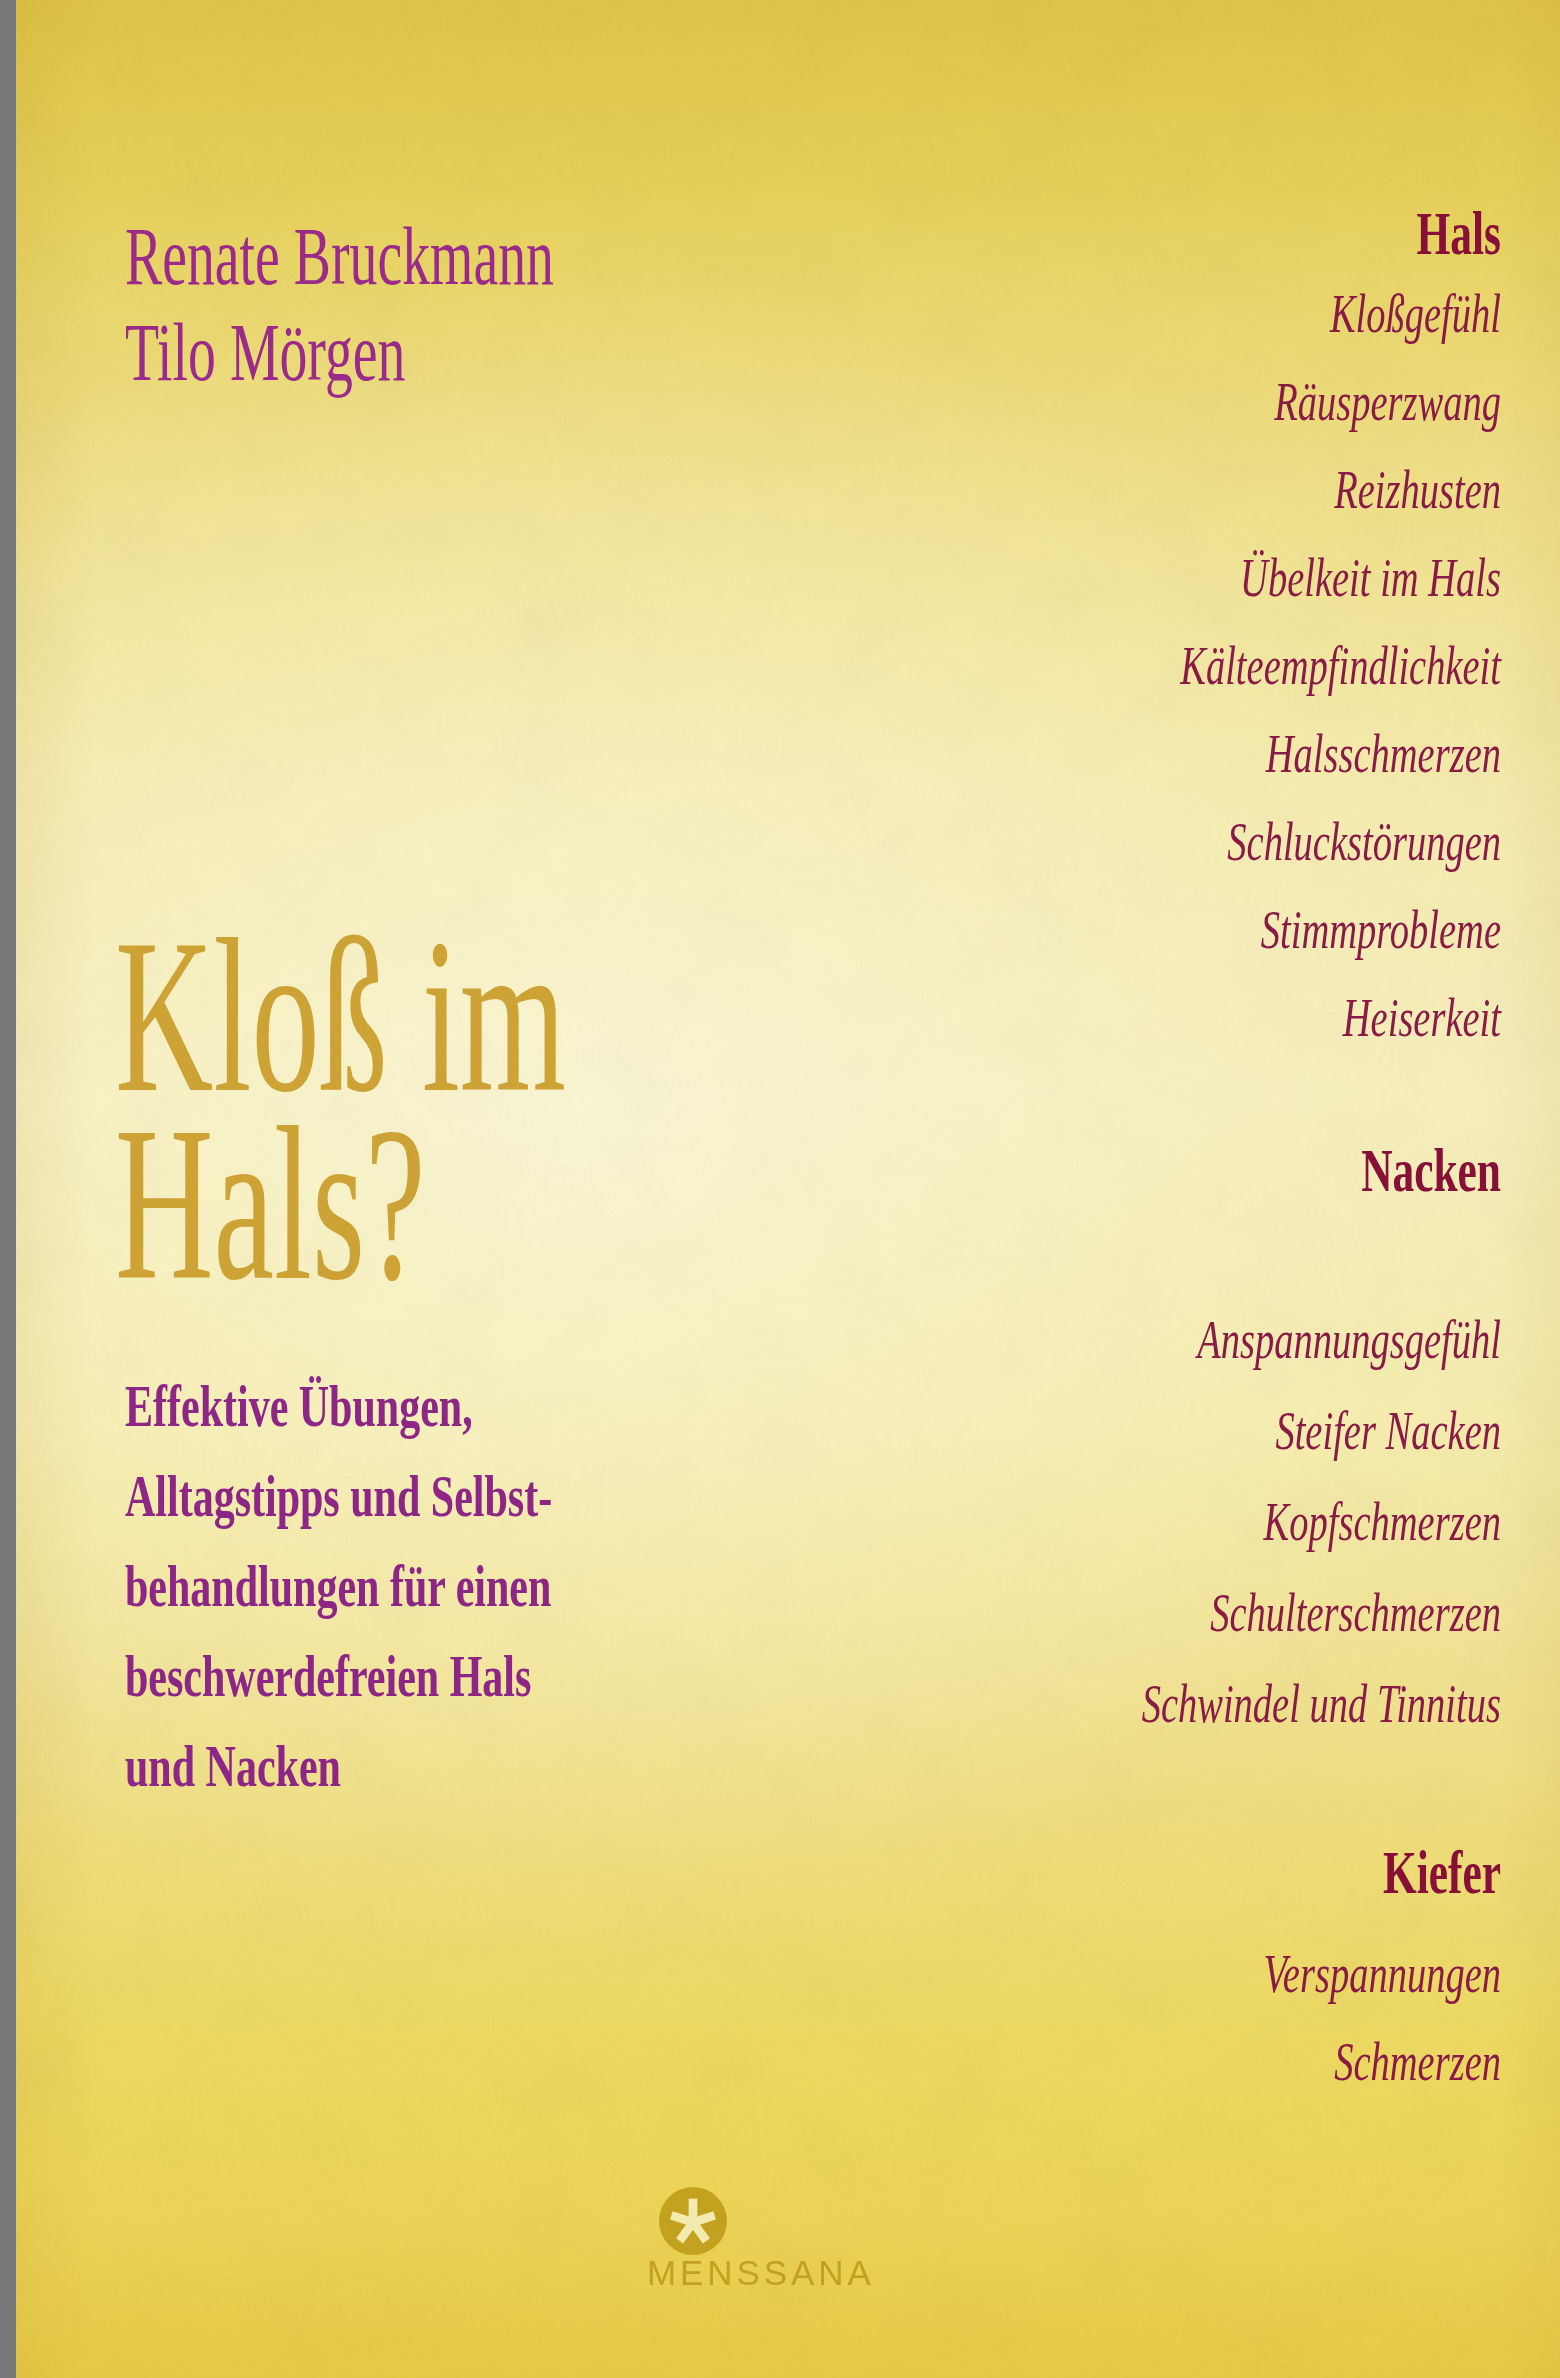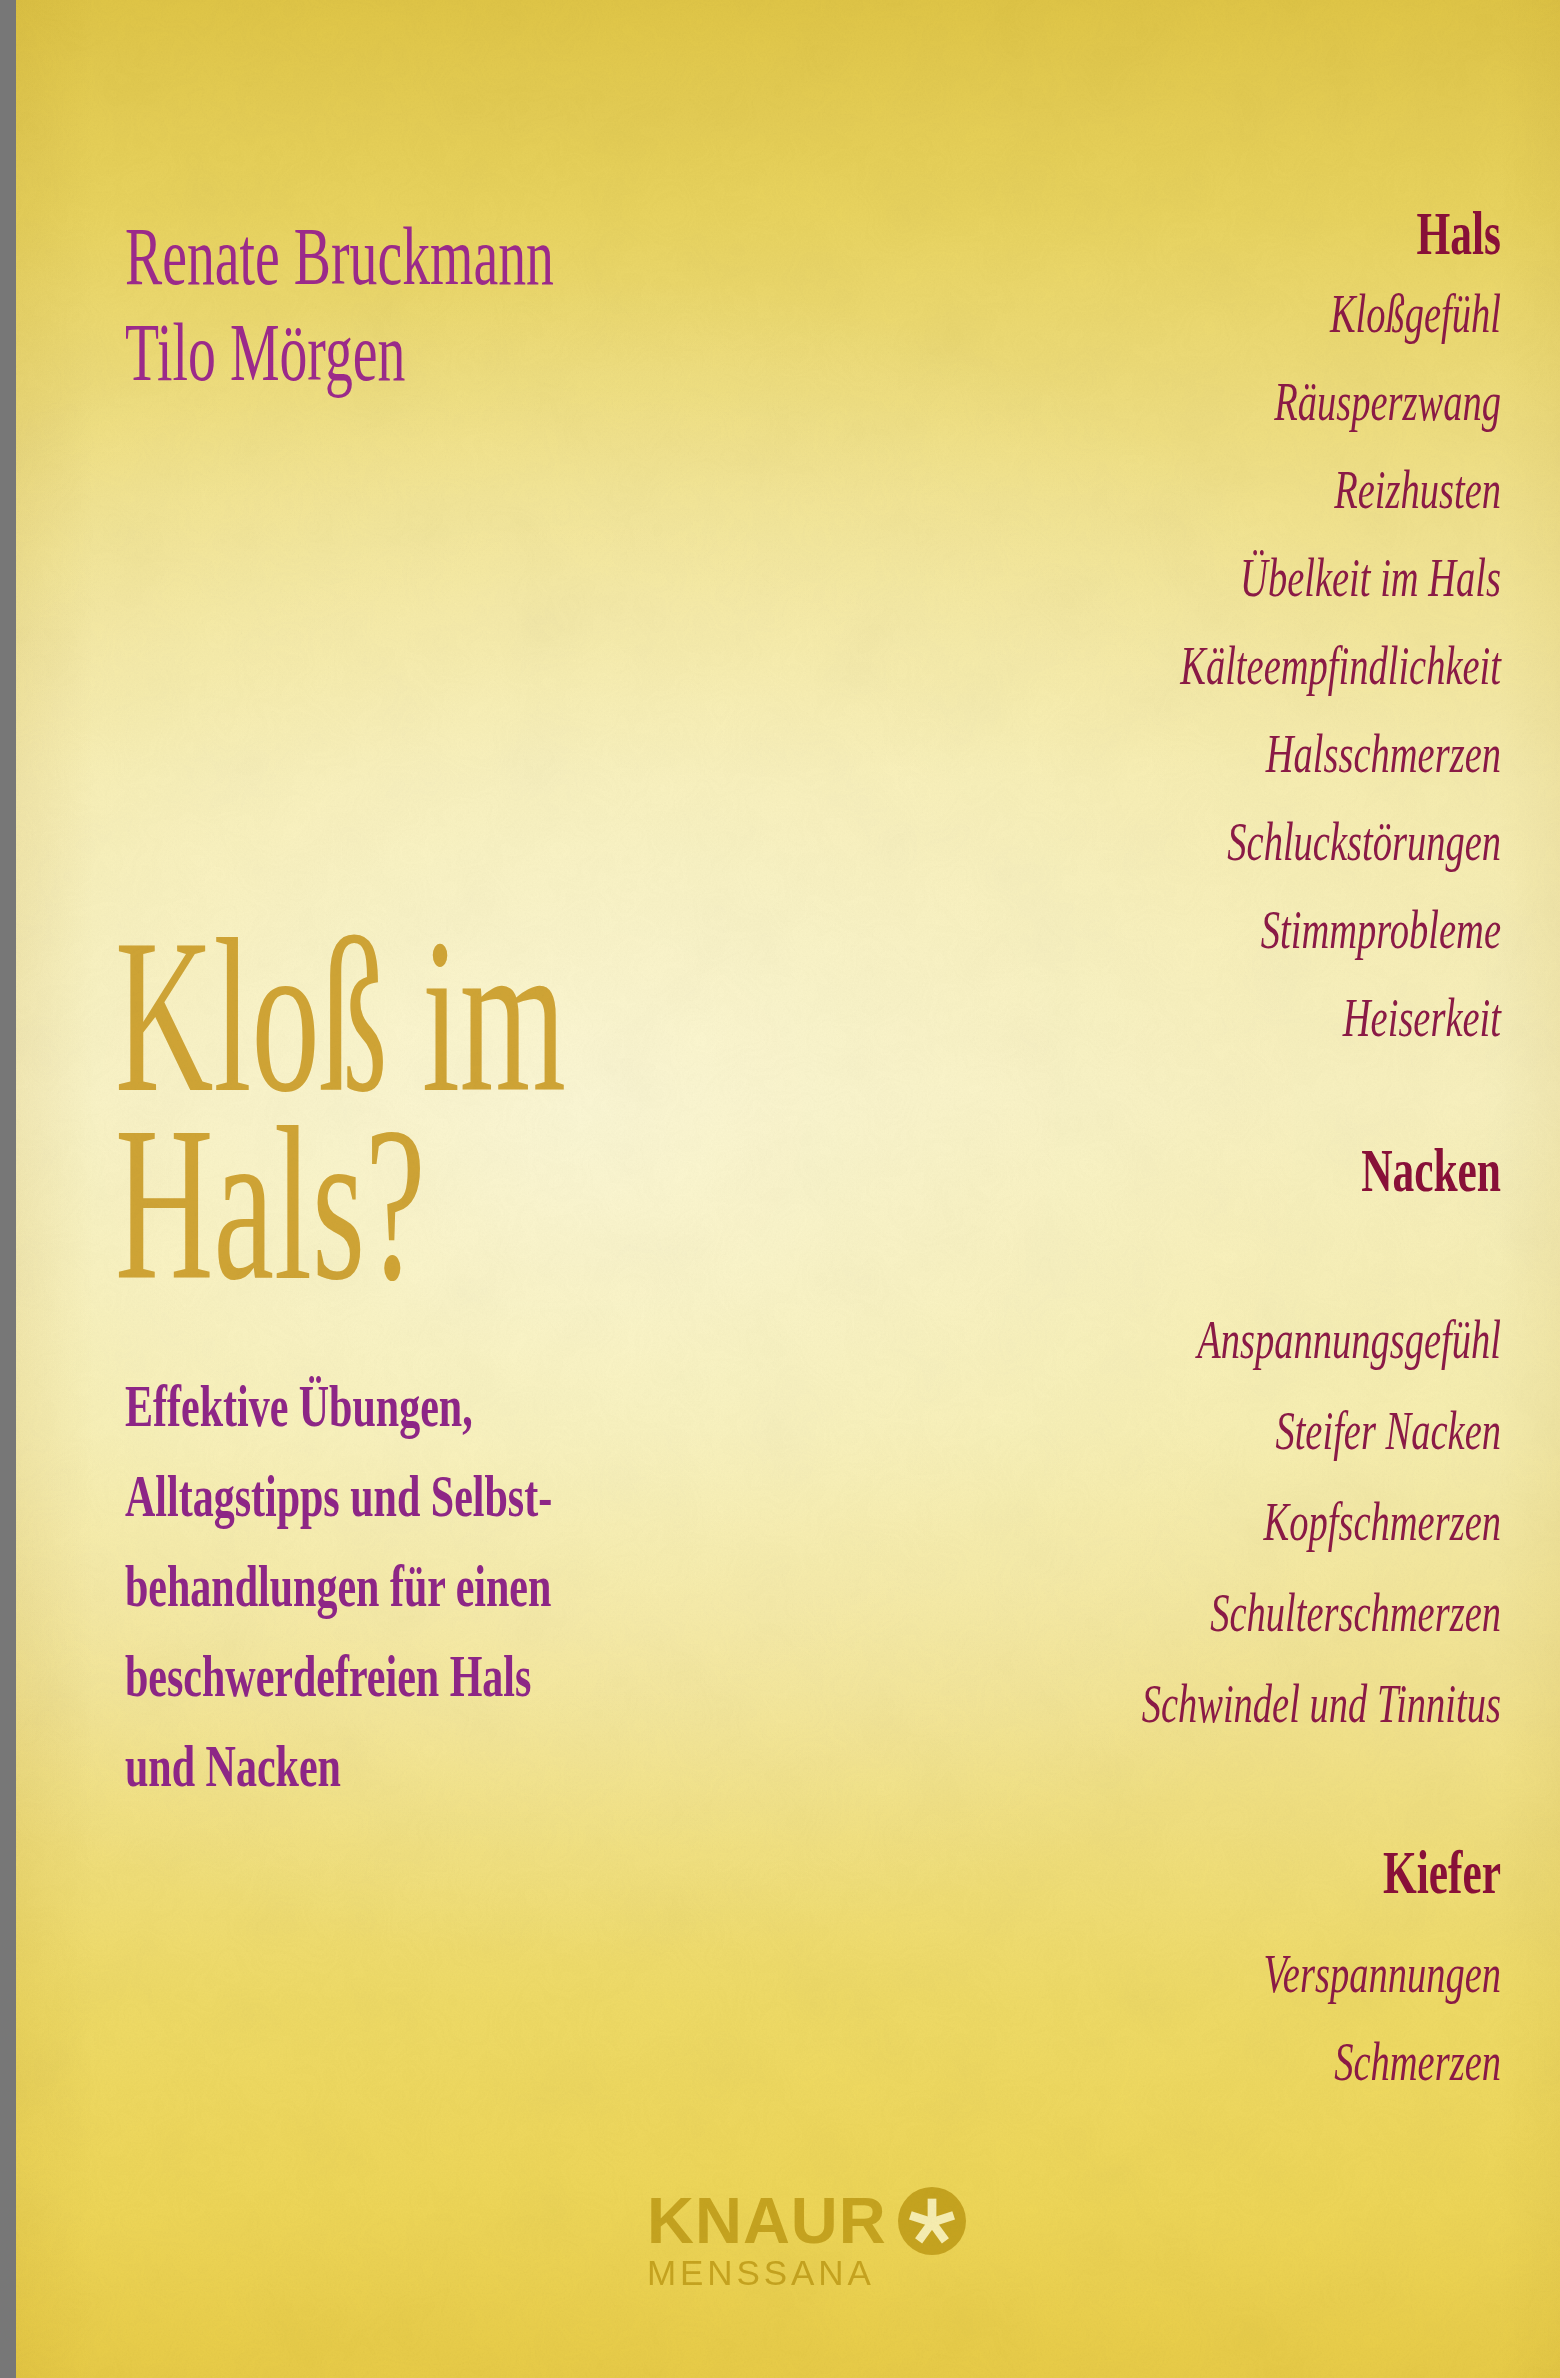--- a/index.html
+++ b/index.html
@@ -136,21 +136,20 @@
 
   <section class="group group-kiefer">
     <h2 class="group-heading">Kiefer</h2>
     <ul>
       <li>Verspannungen</li>
       <li>Schmerzen</li>
     </ul>
   </section>
 
   <div class="logo-row">
-    <span class="knaur">KNAUR</span>
     <svg class="star-circle" viewBox="0 0 70 70" aria-hidden="true">
       <circle cx="35" cy="35" r="35" fill="#C7A41F"></circle>
       <g stroke="#F8EFB2" stroke-width="9" stroke-linecap="butt">
         <line x1="35" y1="36.5" x2="35" y2="12"></line>
         <line x1="35" y1="36.5" x2="57.3" y2="29.2"></line>
         <line x1="35" y1="36.5" x2="12.7" y2="29.2"></line>
         <line x1="35" y1="36.5" x2="21.2" y2="55.5"></line>
         <line x1="35" y1="36.5" x2="48.8" y2="55.5"></line>
       </g>
     </svg>

